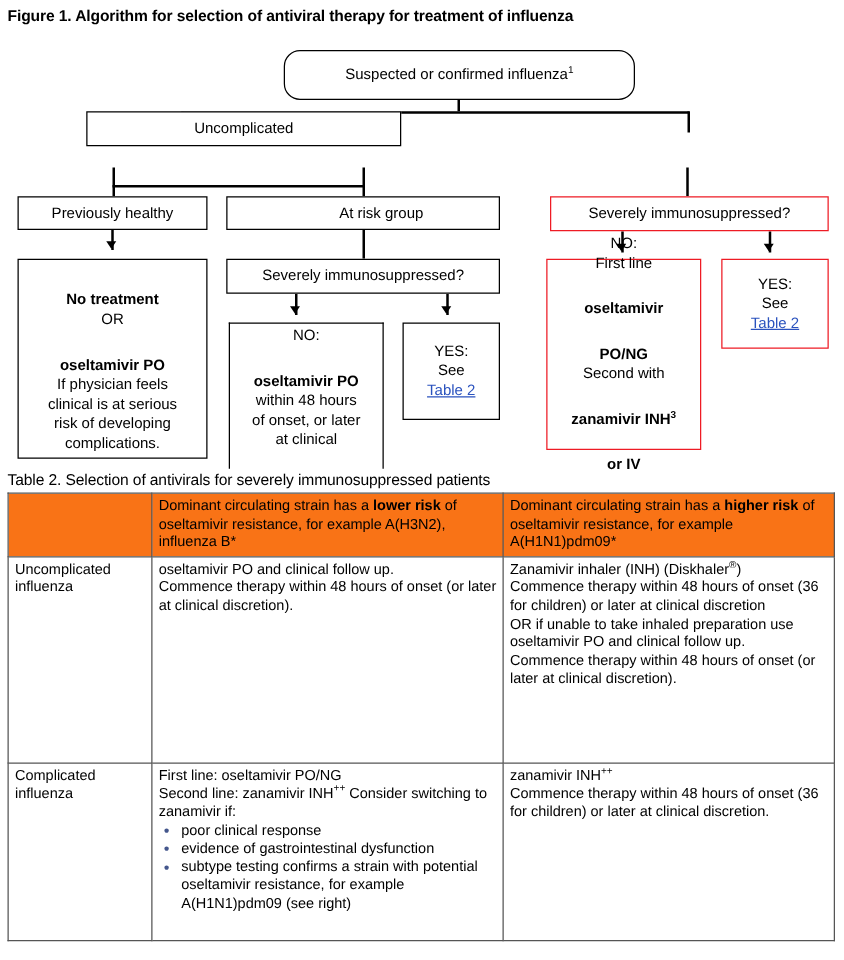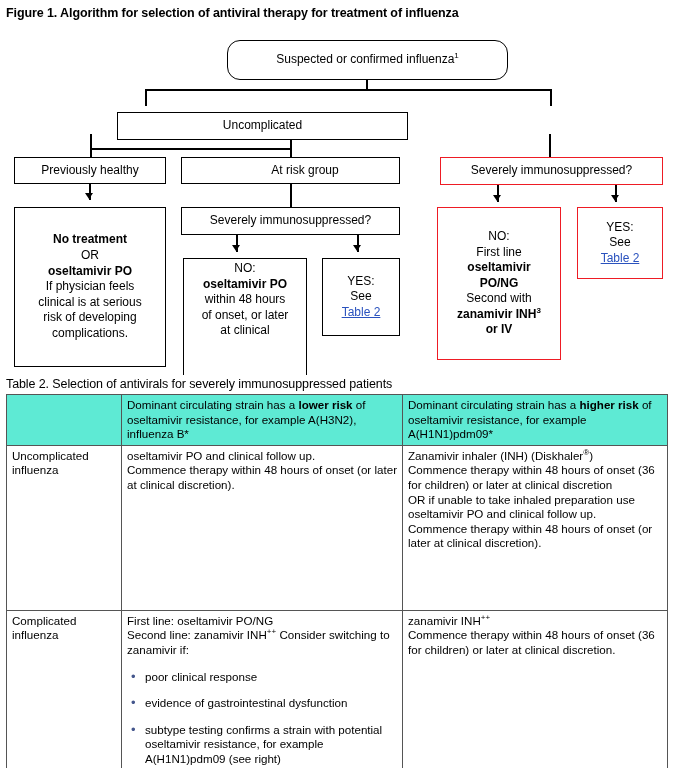--- a/index.html
+++ b/index.html
@@ -104,35 +104,35 @@
     font-size: 11.6px;
     line-height: 1.26;
   }
   table.t2 td, table.t2 th {
     border: 1.2px solid #555555;
     vertical-align: top;
     padding: 3px 4px 3px 5px;
     text-align: left;
     font-weight: normal;
   }
-  table.t2 thead th { background: #5eead4; }
+  table.t2 thead th { background: #f97316; }
   .c0 { width: 115px; }
   .c1 { width: 281px; }
   .c2 { width: 265px; }
   .r1 { height: 165px; }
   .r2 { height: 142px; }
-  .b { font-weight: bold; }
+  .b { font-weight: bold; margin-top: 21px; }
   table.t2 sup { font-size: 8px; vertical-align: super; line-height: 0; }
   ul.bl {
     margin: 0; padding: 0; list-style: none;
   }
   ul.bl li {
     position: relative;
     padding-left: 18px;
-    margin: 12px 0 0 0;
+    margin: 0 0 0 0;
   }
   ul.bl li::before {
     content: "\2022";
     position: absolute;
     left: 4px; top: -1px;
     color: #44568c;
     font-size: 13px;
   }
   .cellline { display: block; }
 </style>
@@ -145,21 +145,21 @@
 
   <div class="fbox" style="left:227px; top:40px; width:281px; height:40px;border-radius:13px;">
     <span class="ln"><span>Suspected or confirmed influenza</span><sup>1</sup></span>
   </div>
 
   <div class="vline" style="left:366px; top:68px; height:21px;"></div>
   <div class="hline" style="left:145px; top:89px; width:406px;"></div>
   <div class="vline" style="left:145px; top:89px; height:17px;"></div>
   <div class="vline" style="left:550px; top:89px; height:17px;"></div>
 
-  <div class="fbox" style="left:69px; top:112px; width:291px; height:28px;margin-left:48px;">
+  <div class="fbox" style="left:69px; top:89px; width:252px; height:28px;">
     <span class="ln">Uncomplicated</span>
   </div>
 
 
   <div class="hline" style="left:90px; top:148px; width:201px;"></div>
   <div class="vline" style="left:90px; top:134px; height:14px;"></div>
   <div class="vline" style="left:90px; top:148px; height:9px;"></div>
   <div class="vline" style="left:290px; top:134px; height:23px;"></div>
 
   <div class="fbox" style="left:14px; top:157px; width:152px; height:27px;">

